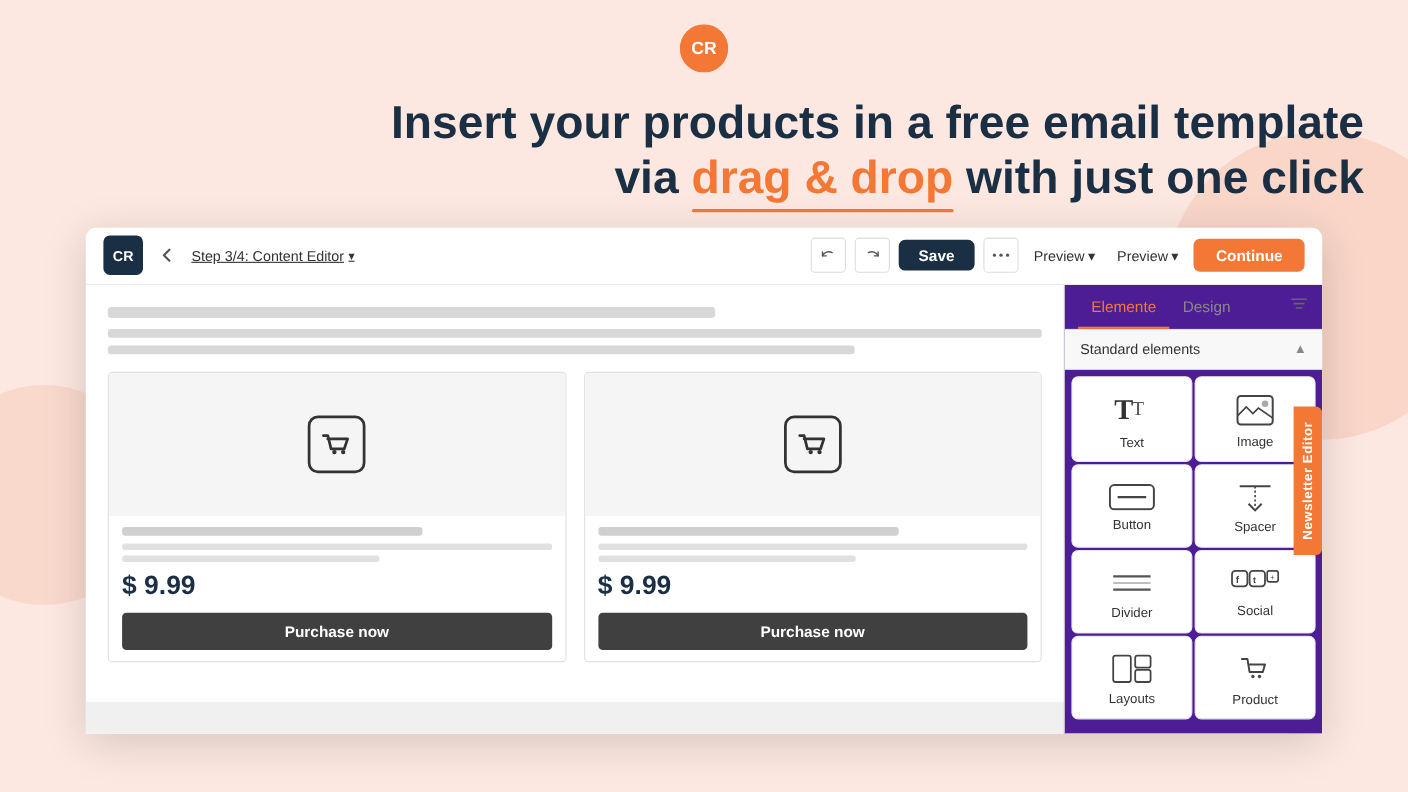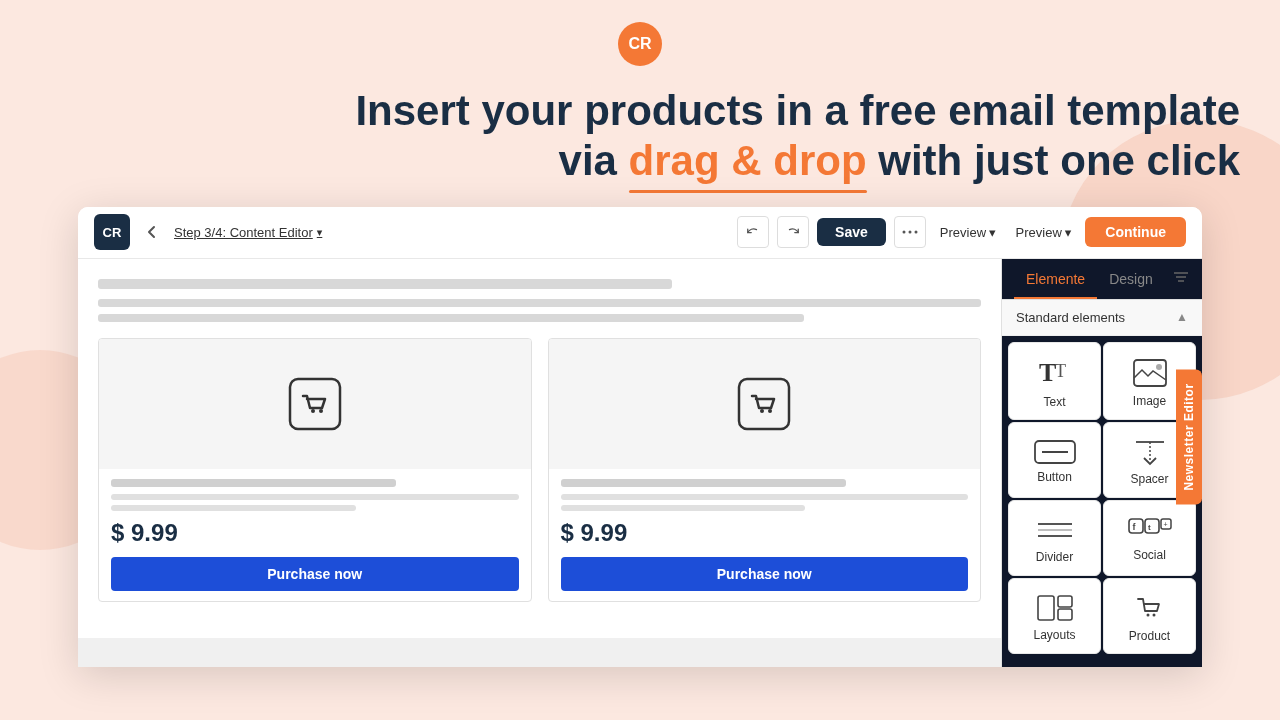--- a/index.html
+++ b/index.html
@@ -285,37 +285,37 @@
     .product-desc-sk.short {
       width: 60%;
     }
     .product-price {
       font-size: 24px;
       font-weight: 700;
       color: #1a2e44;
       margin: 8px 0 10px;
     }
     .purchase-btn {
-      background: #1d4ed8;
+      background: #404040;
       color: #fff;
       border: none;
       border-radius: 4px;
       padding: 9px 20px;
       font-size: 14px;
       font-weight: 600;
       cursor: pointer;
       display: block;
       width: 100%;
       text-align: center;
     }
 
     
     .right-panel {
-      width: 201px;
-      background: #0f172a;
+      width: 235px;
+      background: #4c1d95;
       border-left: 1px solid #e0e0e0;
       display: flex;
       flex-direction: column;
       flex-shrink: 0;
     }
     .panel-tabs {
       display: flex;
       border-bottom: 1px solid #e0e0e0;
       padding: 0 12px;
       align-items: center;

